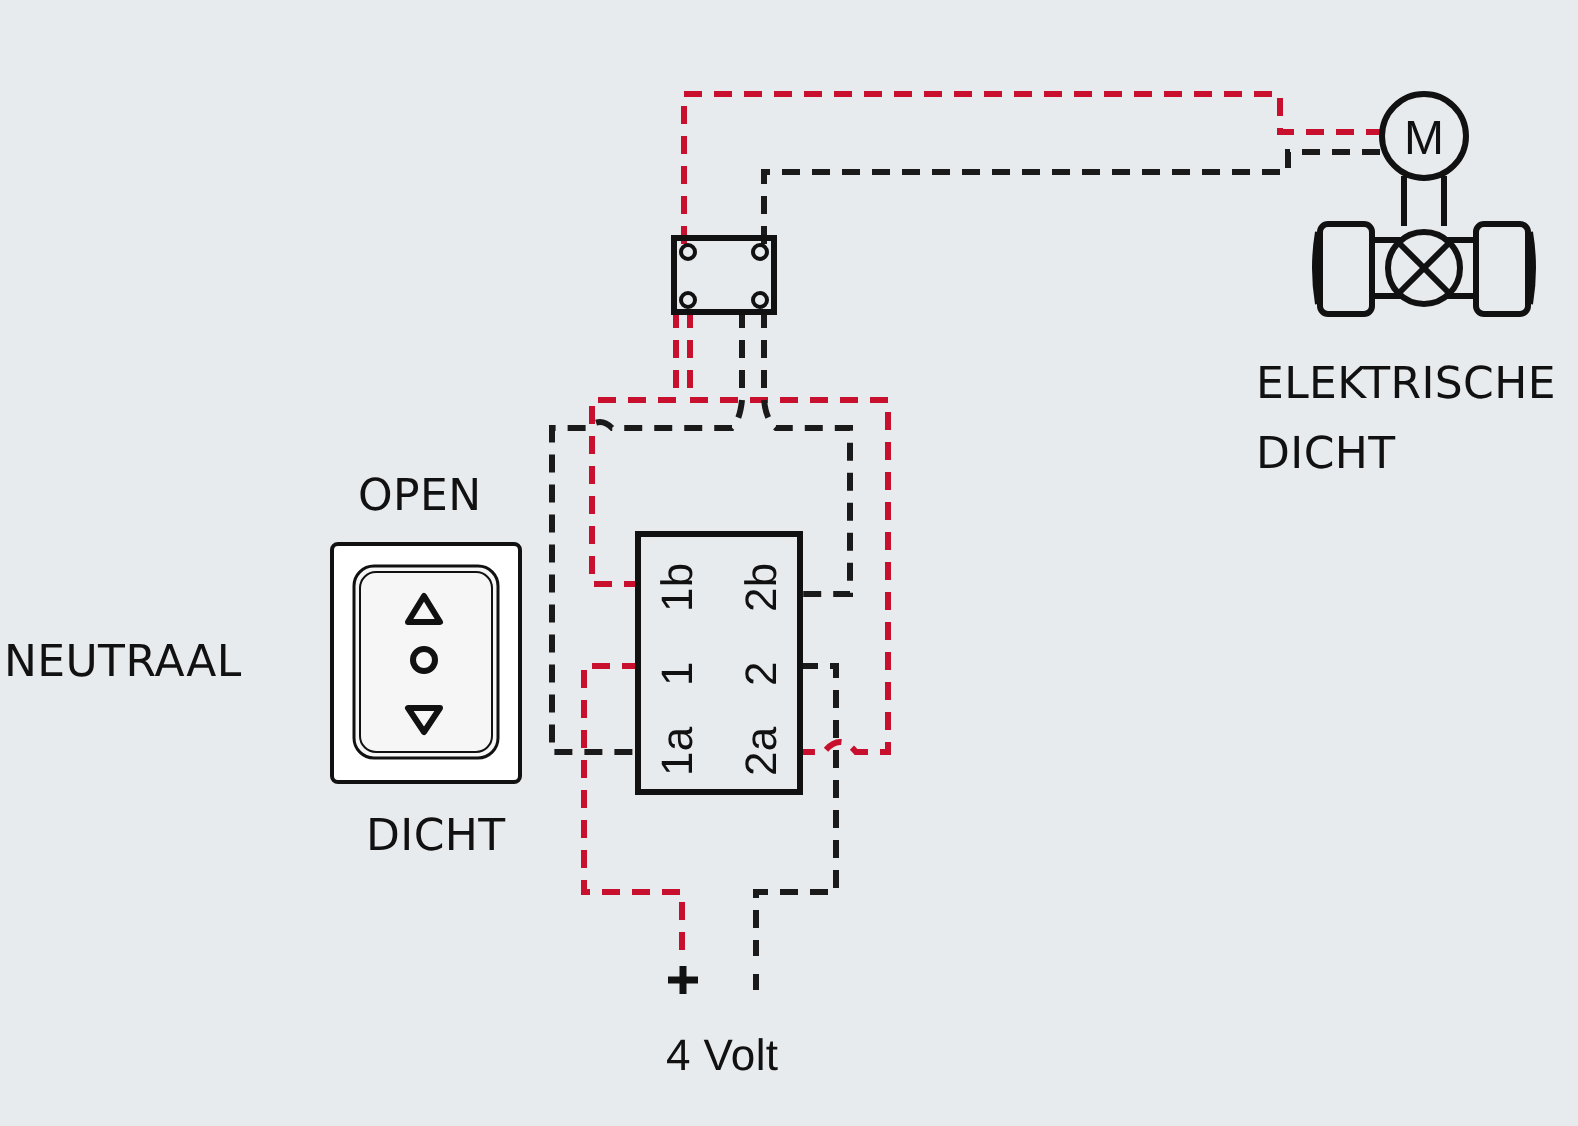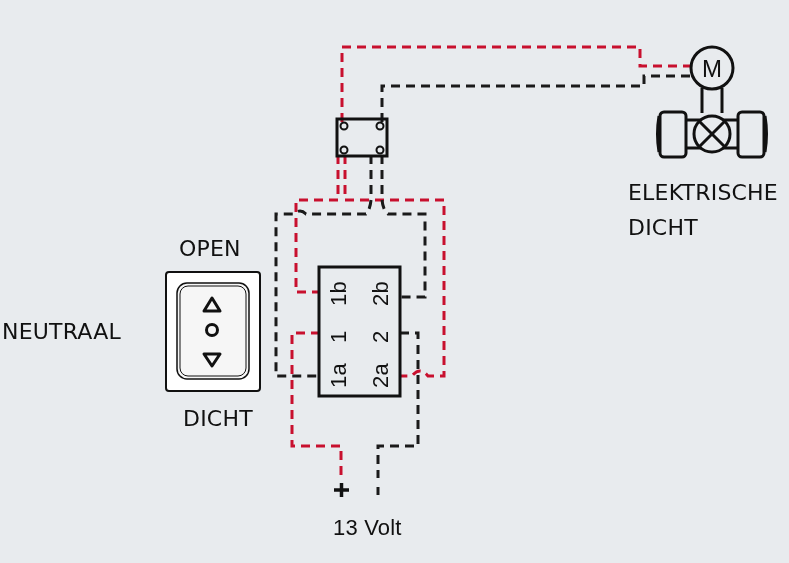--- a/index.html
+++ b/index.html
@@ -76,13 +76,13 @@
 <div class="lbl term" style="left:326px; top:388px; font-size:22px; transform: rotate(-90deg); transform-origin: left top;">1a</div>
 <div class="lbl term" style="left:368px; top:306px; font-size:22px; transform: rotate(-90deg); transform-origin: left top;">2b</div>
 <div class="lbl term" style="left:368px; top:343px; font-size:22px; transform: rotate(-90deg); transform-origin: left top;">2</div>
 <div class="lbl term" style="left:368px; top:388px; font-size:22px; transform: rotate(-90deg); transform-origin: left top;">2a</div>
 
 <div class="lbl" style="left:179px; top:236px;">OPEN</div>
 <div class="lbl" style="left:2px; top:319px;">NEUTRAAL</div>
 <div class="lbl" style="left:183px; top:406px;">DICHT</div>
 <div class="lbl" style="left:628px; top:180px;">ELEKTRISCHE</div>
 <div class="lbl" style="left:628px; top:215px;">DICHT</div>
-<div class="lbl term" style="left:333px; top:515px; font-size:22px;">13 Volt</div>
+<div class="lbl term" style="left:333px; top:515px; font-size:22px;">4 Volt</div>
 
 </body></html>

